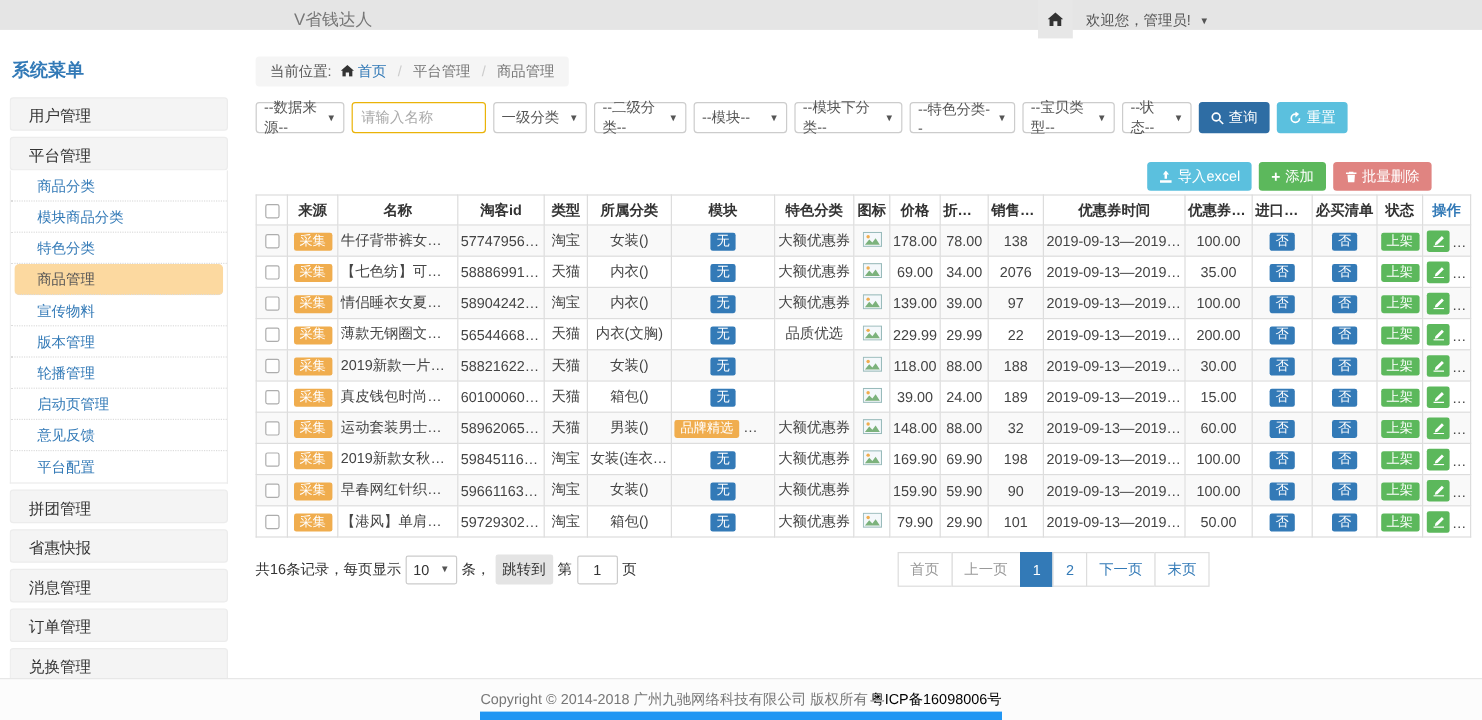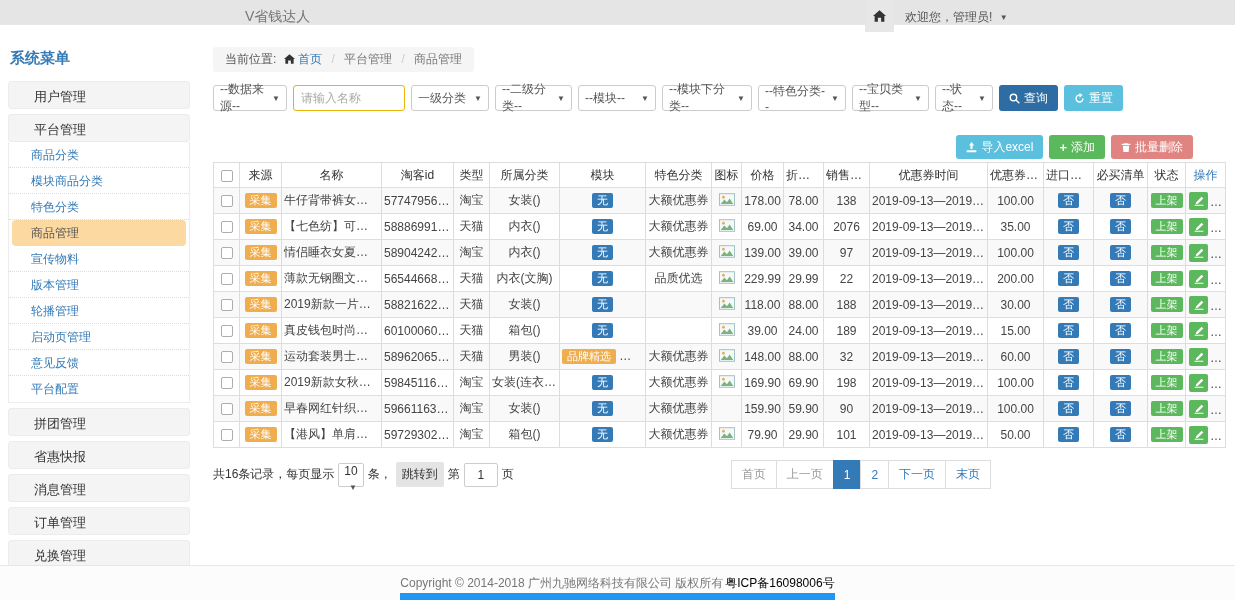--- a/index.html
+++ b/index.html
@@ -12,21 +12,21 @@
   .topbar-title { position:absolute; left:245px; top:8px; font-size:14px; color:#777; }
   .topbar-home { position:absolute; left:865px; top:0; width:29px; height:32px;
     background:#e7e7e7; display:flex; align-items:center; justify-content:center; cursor:pointer; }
   .topbar-user { position:absolute; left:905px; top:9px; font-size:12px; color:#555; cursor:pointer; }
   .caret-down { display:inline-block; margin-left:4px; font-size:8px; color:#555; vertical-align:middle; }
 
   
   .sidebar { position:absolute; left:8px; top:44px; width:182px; height:521px; overflow:hidden; }
   .side-title { font-size:15px; font-weight:bold; color:#337ab7; padding:5px 2px 8px 2px; }
   .side-section { background:#f4f4f4; border:1px solid #ececec; border-radius:3px;
-    padding:6px 25px; font-size:13px; color:#333; margin-top:5px; cursor:pointer; height:28px; }
+    padding:6px 15px; font-size:13px; color:#333; margin-top:5px; cursor:pointer; height:28px; }
   .side-subs { background:#fff; border:1px solid #ececec; border-top:none; }
   .side-sub { padding:5px 10px 5px 22px; font-size:12px; color:#337ab7;
     border-bottom:1px dotted #dcdcdc; cursor:pointer; height:26px; }
   .side-sub:last-child { border-bottom:none; }
   .side-sub.active { background:#fcd9a0; color:#555; border-radius:4px; margin:0 3px; padding-left:19px; }
 
   
   .content { position:absolute; left:213px; top:33px; width:1012px; height:532px; }
   .breadcrumb { display:inline-block; margin-top:14px; background:#f5f5f5; border-radius:3px;
     padding:4px 12px; font-size:12px; color:#777; }
@@ -53,41 +53,41 @@
   .btn-danger-light { background:#e08481; }
 
   
   .toolbar { display:flex; justify-content:flex-end; gap:6px; margin-top:24px; padding-right:32px; }
   .toolbar .btn { height:24px; }
 
   
   table.grid { width:1012px; table-layout:fixed; border-collapse:collapse; margin-top:3px; }
   .grid th, .grid td { border:1px solid #ddd; font-size:12px; text-align:center;
     padding:0 2px; white-space:nowrap; overflow:hidden; text-overflow:ellipsis; }
-  .grid th { height:25px; font-weight:normal; color:#333; background:#fff; }
+  .grid th { height:25px; font-weight:bold; color:#333; background:#fff; }
   .grid td { height:26px; color:#444; }
   .grid tbody tr:nth-child(odd) td { background:#f9f9f9; }
   .grid th.op-head { color:#337ab7; }
   .badge { display:inline-block; padding:2px 5px; border-radius:2px; color:#fff; font-size:11px; line-height:1; }
   .badge-orange { background:#f0ad4e; }
   .badge-blue { background:#337ab7; }
   .badge-green { background:#5cb85c; }
   .cb { display:inline-block; width:12px; height:12px; border:1px solid #adadad;
     border-radius:2px; background:#fff; vertical-align:middle; cursor:pointer; }
   .op-btn { display:inline-flex; align-items:center; justify-content:center;
     width:19px; height:18px; border:none; border-radius:2px; cursor:pointer; margin:0 1px; }
   .op-edit { background:#5cb85c; }
   .op-del { background:#d9534f; }
   .muted { color:#666; }
 
   
   .pager-row { display:flex; align-items:center; margin-top:12px; font-size:12px; color:#333; }
   .pager-left { display:flex; align-items:center; gap:4px; }
   .mini-select { height:24px; border:1px solid #ccc; border-radius:2px; background:#fff;
-    display:inline-flex; align-items:center; gap:5px; padding:0 5px; cursor:pointer;flex-direction:column; }
+    display:inline-flex; align-items:center; gap:5px; padding:0 5px; cursor:pointer; }
   .jump-btn { background:#e4e4e4; border-radius:2px; padding:4px 6px; cursor:pointer; color:#333; }
   .page-input { width:34px; height:24px; border:1px solid #ccc; border-radius:2px;
     text-align:center; font-size:12px; color:#333; outline:none; }
   .pager-btns { display:inline-flex; margin-left:218px; }
   .pg-btn { border:1px solid #ddd; background:#fff; color:#337ab7; font-size:12px;
     padding:5px 10px; margin-left:-1px; cursor:pointer; }
   .pg-btn.disabled { color:#999; cursor:default; }
   .pg-btn.active { background:#337ab7; border-color:#337ab7; color:#fff; }
 
   

